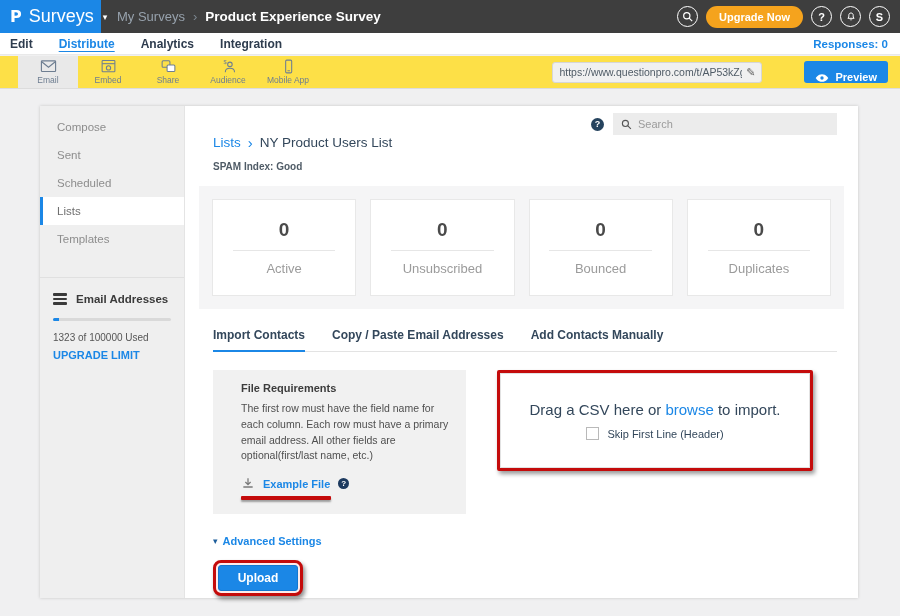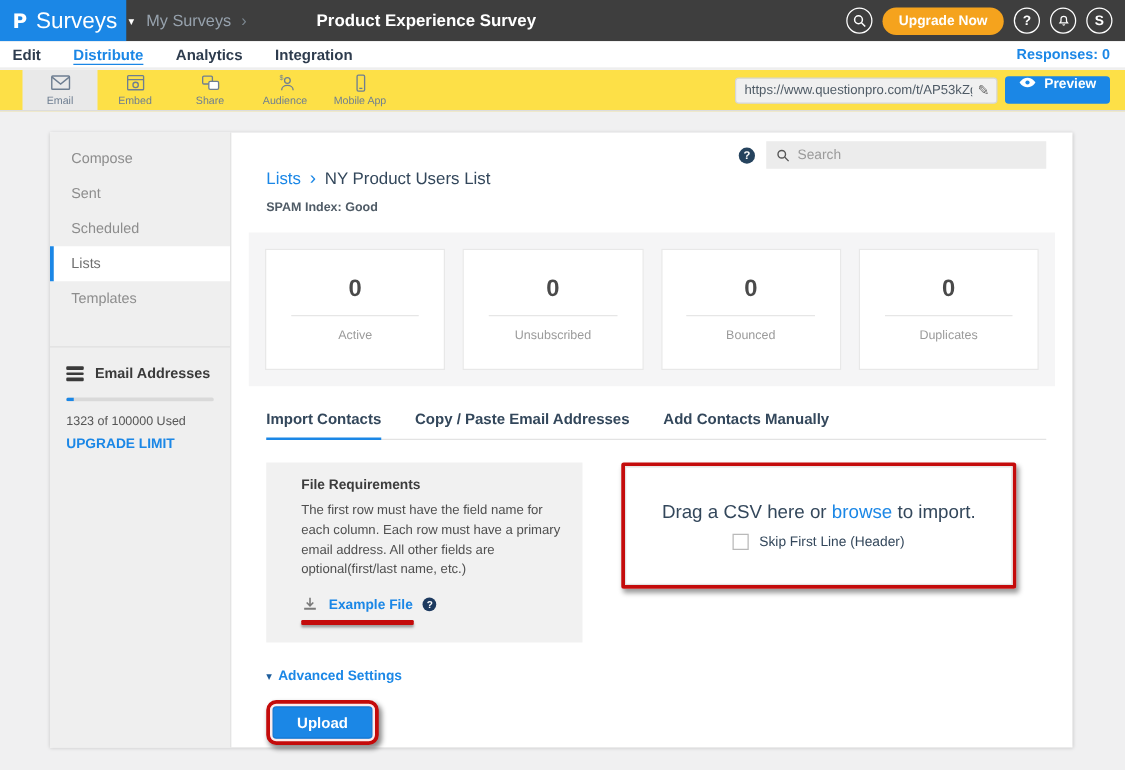--- a/index.html
+++ b/index.html
@@ -20,21 +20,21 @@
     width:101px; height:33px; background:#1b87e6; color:#fff;
     display:flex; align-items:center; gap:7px; padding:0 10px;
     cursor:pointer;
   }
   .logo-mark { font-size:16px; font-weight:700; font-family:"DejaVu Sans",sans-serif; }
   .logo-product { font-size:18px; font-weight:400; }
   .logo-caret { font-size:9px; margin-left:2px; }
   .hdr-breadcrumb { margin-left:16px; font-size:13px; display:flex; gap:8px; align-items:center; }
   .hdr-bc-parent { color:#97a2ad; }
   .hdr-bc-sep { color:#7b868f; font-size:13px; }
-  .hdr-bc-current { color:#fff; font-weight:700; font-size:13.5px;margin-left:48px; }
+  .hdr-bc-current { color:#fff; font-weight:700; font-size:13.5px; }
   .hdr-right { margin-left:auto; display:flex; align-items:center; gap:8px; padding-right:10px; }
   .hdr-circle {
     width:21px; height:21px; border:1.6px solid #fff; border-radius:50%;
     display:flex; align-items:center; justify-content:center;
     color:#fff; font-size:11px; font-weight:700; cursor:pointer; flex:0 0 auto;
   }
   .upgrade-btn {
     height:22px; border-radius:11px; background:#f5a31d; border:none;
     color:#fff; font-weight:700; font-size:11px; padding:0 13px; cursor:pointer;
     font-family:"Liberation Sans",sans-serif;
@@ -69,22 +69,23 @@
     border-radius:3px; display:flex; align-items:center; padding:0 6px; gap:4px;
   }
   .url-box input {
     flex:1; border:none; background:transparent; font-size:10.5px; color:#4f5b66;
     font-family:"Liberation Sans",sans-serif; outline:none; min-width:0;
   }
   .url-pencil { font-size:11px; color:#666; cursor:pointer; font-family:"DejaVu Sans",sans-serif; }
   .preview-btn {
     height:22px; background:#1b87e6; border:none; border-radius:3px;
     color:#fff; font-size:11px; font-weight:700; padding:0 11px;
-    display:flex; align-items:flex-start; gap:6px; cursor:pointer;
+    display:flex; align-items:flex-end; gap:6px; cursor:pointer;
     font-family:"Liberation Sans",sans-serif;
+    margin-left:36px;
   }
   
   .panel {
     position:absolute; left:40px; top:106px; width:818px; height:492px;
     background:#fff; box-shadow:0 0 3px rgba(0,0,0,0.18); display:flex;
   }
   .side-nav { width:145px; background:#efefef; border-right:1px solid #e4e4e4; padding-top:7px; }
   .side-item {
     height:28px; display:flex; align-items:center; padding-left:14px;
     font-size:11.5px; color:#8d8d8d; border-left:3px solid transparent; cursor:pointer;
@@ -124,21 +125,21 @@
   .spam-index { margin-top:11px; font-size:10px; font-weight:700; color:#4f5b66; }
   .stats-band {
     margin:14px -7px 0 -14px; background:#f5f5f6; padding:13px; display:flex; gap:14px;
   }
   .stat-card {
     flex:1; background:#fff; border:1px solid #e8e8e8; height:97px;
     display:flex; flex-direction:column; align-items:center; justify-content:center;
   }
   .stat-value { font-size:19px; font-weight:700; color:#4a4a4a; }
   .stat-divider { width:72%; height:1px; background:#e6e6e6; margin:9px 0 10px 0; }
-  .stat-label { font-size:10px; color:#9b9b9b; }
+  .stat-label { font-size:13px; color:#9b9b9b; }
   .tabs { margin-top:19px; display:flex; gap:27px; border-bottom:1px solid #e3e3e3; }
   .tab { font-size:12px; font-weight:600; color:#33475b; padding-bottom:8px; cursor:pointer;
          border-bottom:2px solid transparent; margin-bottom:-1px; }
   .tab.active { border-bottom:2px solid #1b87e6; }
   .import-area { margin-top:18px; display:flex; gap:31px; }
   .file-req { width:253px; background:#f1f1f1; padding:12px 14px 14px 28px; flex:0 0 auto; }
   .fr-title { font-size:11px; font-weight:700; color:#3c3c3c; }
   .fr-body { margin-top:7px; font-size:10.5px; color:#4f4f4f; line-height:1.5; }
   .fr-example { margin-top:13px; display:flex; align-items:center; gap:8px; position:relative; padding-bottom:10px; width:max-content; }
   .fr-example svg { width:14px; height:13px; }

